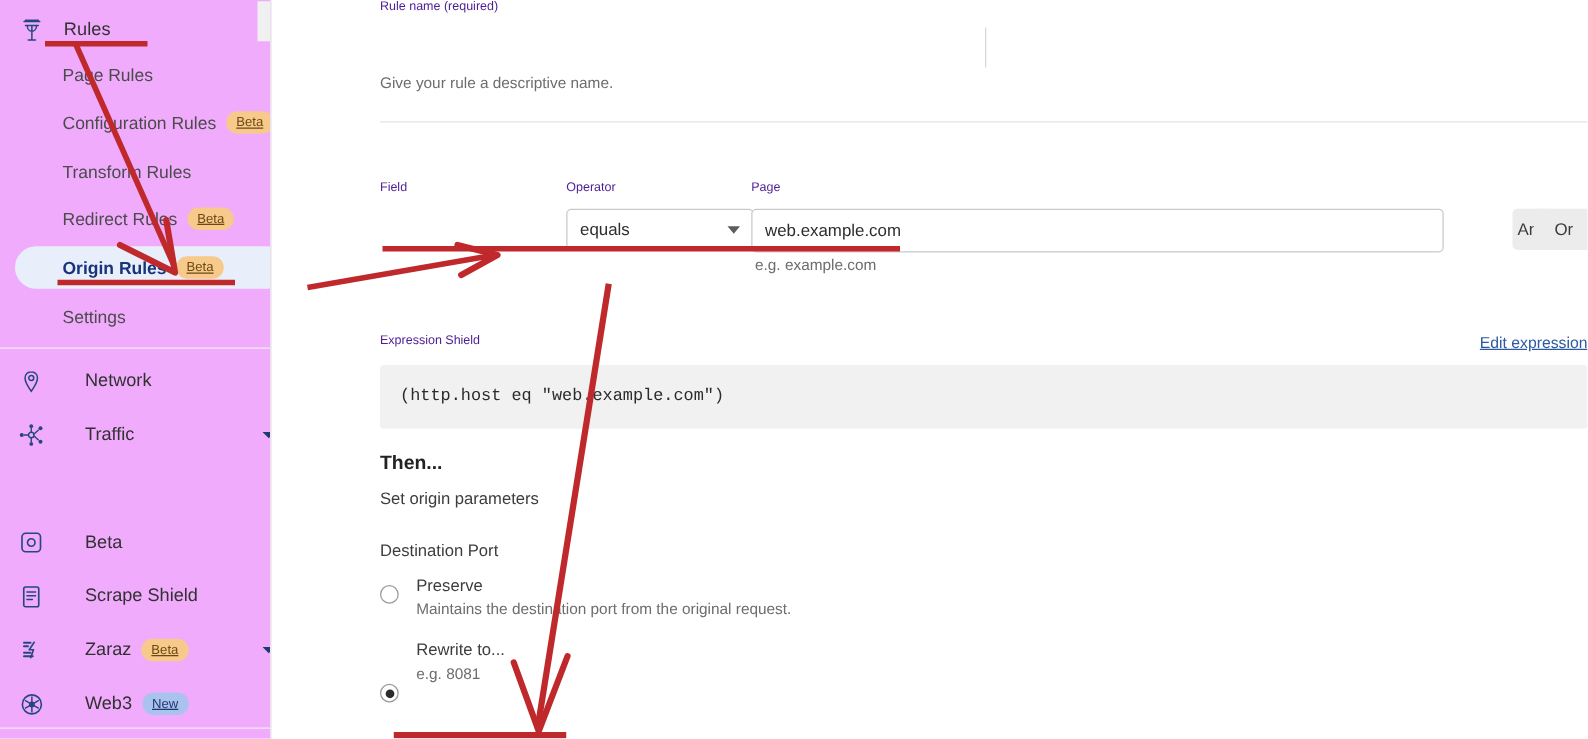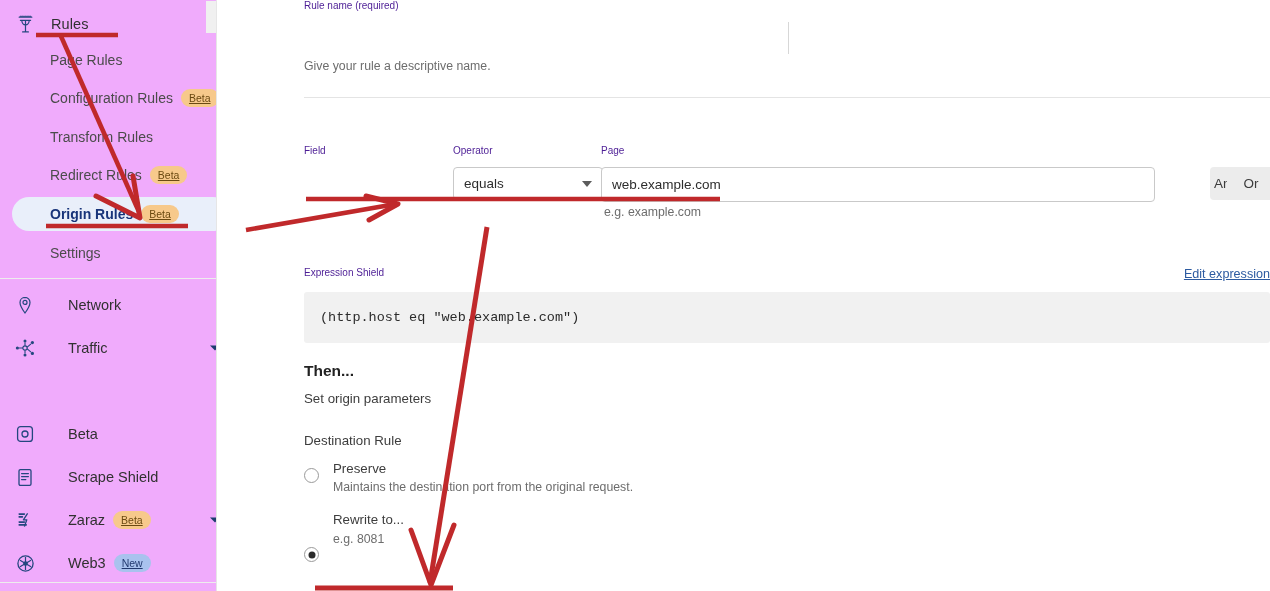--- a/index.html
+++ b/index.html
@@ -302,21 +302,21 @@
     <div style="position:absolute;left:66px;top:267px" class="lbl-sm">Expression Shield</div>
     <a href="#" class="link" style="position:absolute;right:0px;top:267px">Edit expression</a>
 
     <div class="expr-box" style="position:absolute;left:66px;top:292px;width:966px;height:51px">
       <span>(http.host eq "web.example.com")</span>
     </div>
 
     <div class="h-sect" style="position:absolute;left:66px;top:362px">Then...</div>
     <div style="position:absolute;left:66px;top:391px;font-size:13.3px;color:#3d3d3d">Set origin parameters</div>
 
-    <div style="position:absolute;left:66px;top:433px;font-size:13.3px;color:#3d3d3d">Destination Rule</div>
+    <div style="position:absolute;left:66px;top:433px;font-size:13.3px;color:#3d3d3d">Destination Port</div>
 
     <div class="radio" style="position:absolute;left:66px;top:468px"></div>
     <div style="position:absolute;left:95px;top:461px;font-size:13.3px;color:#3d3d3d">Preserve</div>
     <div style="position:absolute;left:95px;top:480px" class="helper">Maintains the destination port from the original request.</div>
 
     <div class="radio on" style="position:absolute;left:66px;top:547px"></div>
     <div style="position:absolute;left:95px;top:512px;font-size:13.3px;color:#3d3d3d">Rewrite to...</div>
     <div style="position:absolute;left:95px;top:532px" class="helper">e.g. 8081</div>
   </div>
 

